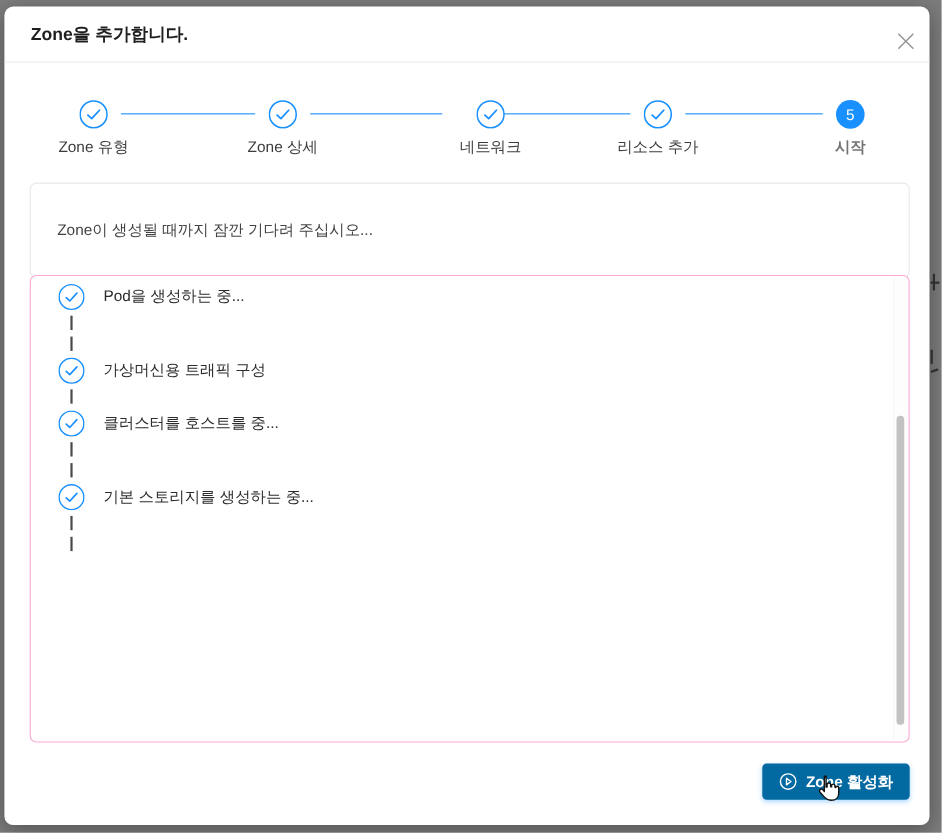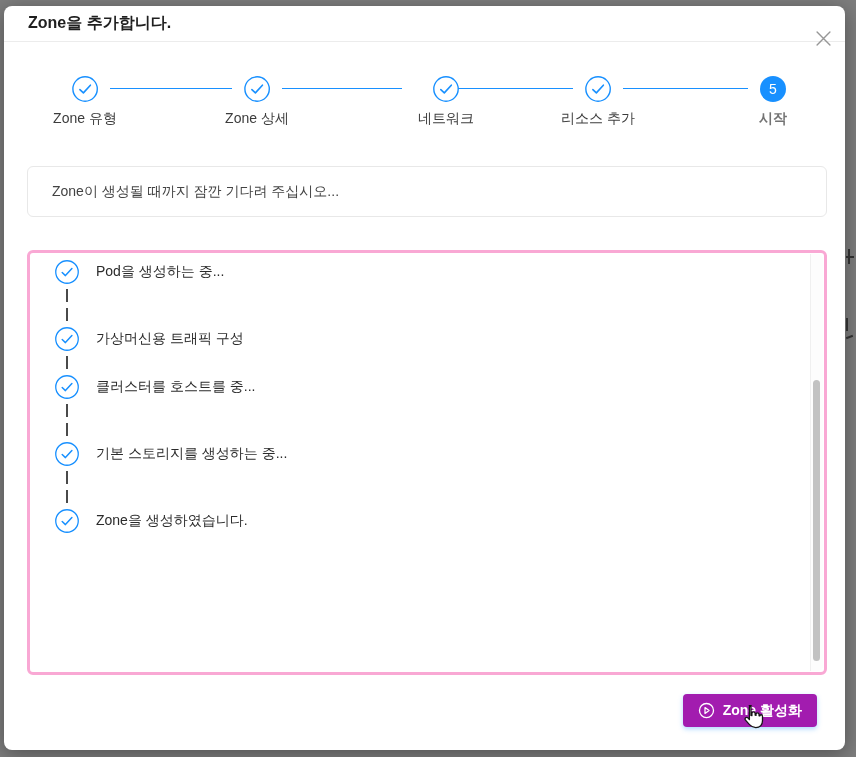--- a/index.html
+++ b/index.html
@@ -8,68 +8,68 @@
     width:856px; height:757px; position:relative; overflow:hidden;
     background:#7d7d7d;
     font-family:"Liberation Sans","DejaVu Sans",sans-serif;
   }
   .modal {
     position:absolute; left:4px; top:6px; width:841px; height:744px;
     background:#ffffff; border-radius:8px;
     box-shadow:0 4px 20px rgba(0,0,0,0.35);
   }
   .modal-header {
-    height:36px; border-bottom:1px solid #ececec;
+    height:51px; border-bottom:1px solid #ececec;
     display:flex; align-items:center; padding:0 24px;
   }
   .modal-title { font-size:16px; font-weight:700; color:#1f1f1f; }
   .close-btn {
     position:absolute; top:24px; right:12px; width:20px; height:20px;
     display:flex; align-items:center; justify-content:center; cursor:pointer;
   }
   
   .steps { position:relative; height:108px; }
   .step { position:absolute; top:34px; transform:translateX(-50%); text-align:center; }
   .step-icon { width:26px; height:26px; margin:0 auto; }
   .step-num {
     width:26px; height:26px; border-radius:50%; background:#1890ff;
     color:#fff; font-size:14px; line-height:26px; text-align:center; margin:0 auto;
   }
   .step-label { margin-top:8px; font-size:14px; color:#3c3c3c; white-space:nowrap; }
   .step.active .step-label { font-weight:700; color:#737373; }
   .step-line { position:absolute; top:46px; height:1px; background:#1890ff; }
   
   .notice-card {
-    position:absolute; left:23px; top:160px; width:800px; height:51px;
+    position:absolute; left:23px; top:160px; width:800px; height:87px;
     border:1px solid #e8e8e8; border-radius:6px;
     display:flex; align-items:center; padding-left:24px;
     font-size:14px; color:#434343; background:#fff;
   }
   
   .tasks-card {
     position:absolute; left:23px; top:244px; width:800px; height:425px;
-    border:3px solid #f9a8d4; border-radius:6px; background:#fff;
+    border:1px solid #f9a8d4; border-radius:6px; background:#fff;
     padding:7px 0 0 25px; overflow:hidden;
   }
   .task-row { display:flex; align-items:center; height:24px; }
   .task-icon { width:24px; height:24px; flex:none; }
   .task-text { margin-left:17px; font-size:14px; color:#2b2b2b; }
   .task-connector { width:2px; height:13px; background:#4a4a4a; margin:5px 0 6px 11px; }
   .scroll-gutter {
     position:absolute; top:1px; bottom:1px; right:1px; width:13px;
     background:#fdfdfd; border-left:1px solid #f0f0f0; border-radius:0 5px 5px 0;
   }
   .scroll-thumb {
     position:absolute; right:3px; top:126px; width:7px; height:281px;
     background:#c2c2c2; border-radius:4px;
   }
   
   .activate-btn {
-    position:absolute; right:28px; bottom:23px; height:33px; padding:8px 15px;
-    background:#a21caf; border:none; border-radius:4px; color:#ffffff;
+    position:absolute; right:18px; bottom:23px; height:33px; padding:8px 15px;
+    background:#0369a1; border:none; border-radius:4px; color:#ffffff;
     font-size:14px; font-weight:600; font-family:inherit;
     display:inline-flex; align-items:center; gap:8px; cursor:pointer;
     box-shadow:0 2px 5px rgba(24,144,255,0.35);
   }
   .cursor-overlay { position:absolute; left:741px; top:704px; z-index:20; pointer-events:none; }
   .artifact { position:absolute; background:#2e2e2e; }
 </style>
 </head>
 <body>
 
@@ -159,27 +159,20 @@
         <div class="task-connector"></div>
         <div class="task-row">
           <span class="task-icon"><svg width="24" height="24" viewBox="0 0 26 26">
      <circle cx="13" cy="13" r="12.2" fill="#ffffff" stroke="#1890ff" stroke-width="1.4"></circle>
      <path d="M7.8 13.6l3.5 3.3 7-7.7" fill="none" stroke="#1890ff" stroke-width="1.6" stroke-linecap="round" stroke-linejoin="round"></path>
    </svg></span>
           <span class="task-text">기본 스토리지를 생성하는 중...</span>
         </div>
         <div class="task-connector"></div>
         <div class="task-connector"></div>
-        <div class="task-row">
-          <span class="task-icon"><svg width="24" height="24" viewBox="0 0 26 26">
-     <circle cx="13" cy="13" r="12.2" fill="#ffffff" stroke="#1890ff" stroke-width="1.4"></circle>
-     <path d="M7.8 13.6l3.5 3.3 7-7.7" fill="none" stroke="#1890ff" stroke-width="1.6" stroke-linecap="round" stroke-linejoin="round"></path>
-   </svg></span>
-          <span class="task-text">Zone을 생성하였습니다.</span>
-        </div>
       </div>
     <div class="scroll-gutter">
       <div class="scroll-thumb"></div>
     </div>
   </div>
 
   <button class="activate-btn">
     <span style="display:inline-flex;">
       <svg width="17" height="17" viewBox="0 0 16 16">
         <circle cx="8" cy="8" r="6.6" fill="none" stroke="#ffffff" stroke-width="1.2"></circle>

